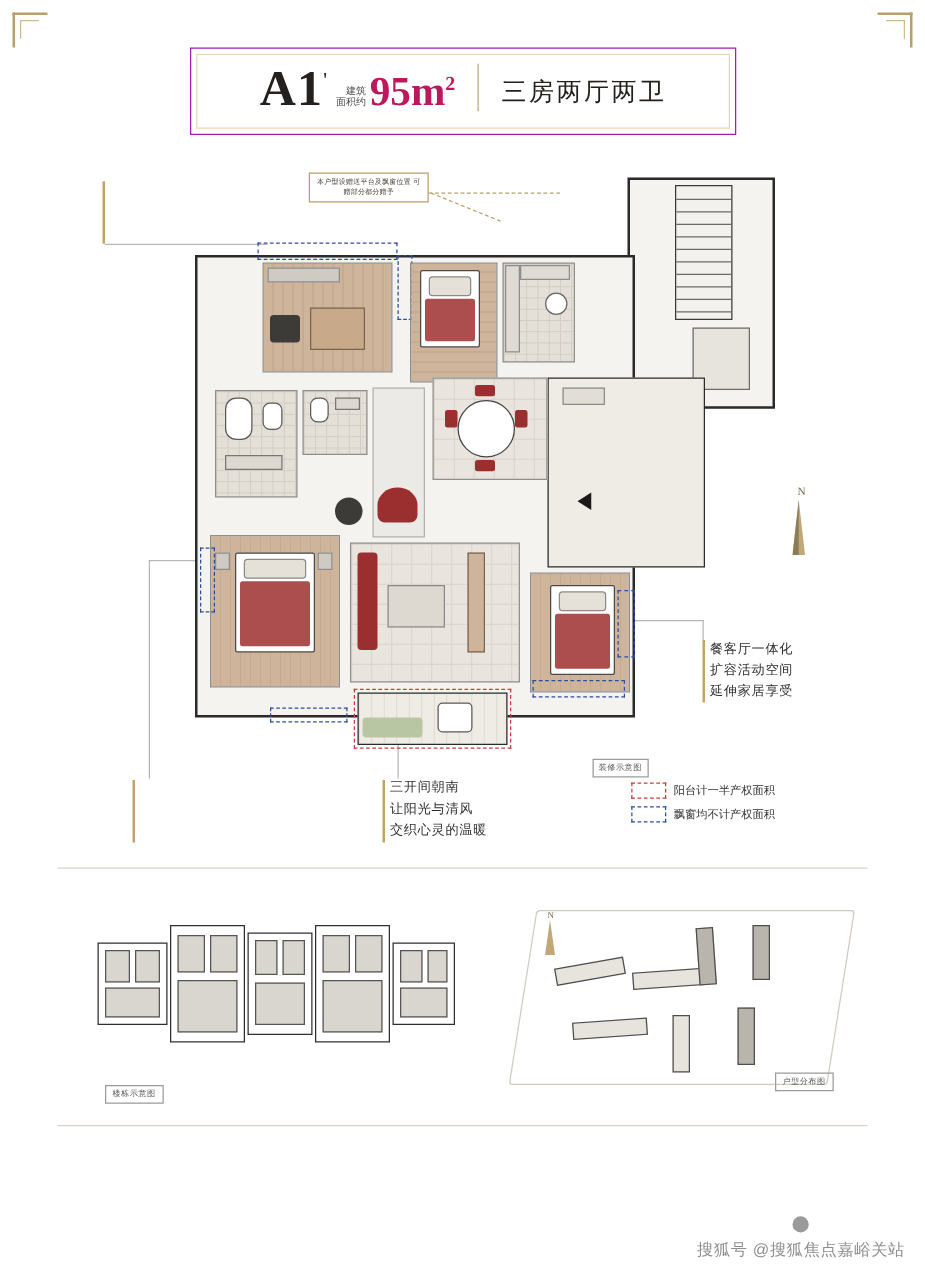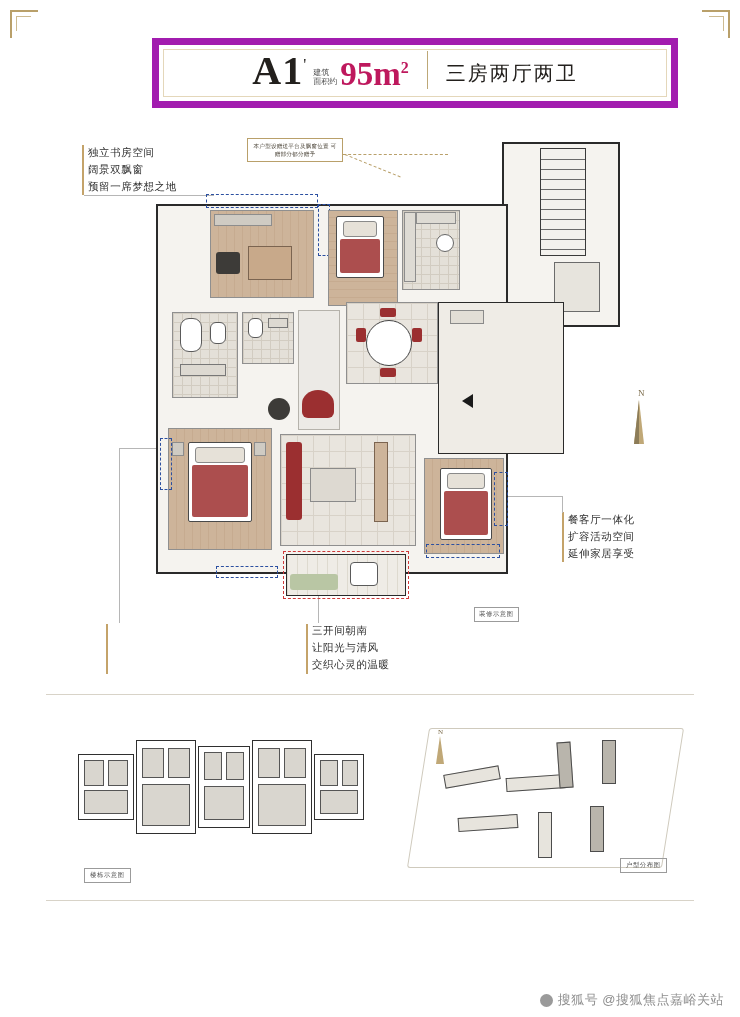--- a/index.html
+++ b/index.html
@@ -40,27 +40,28 @@
     border-width: 0;
   }
   .corner.tl::after { top: 4px; left: 4px; border-top-width: 1px; border-left-width: 1px; }
   .corner.tr::after { top: 4px; right: 4px; border-top-width: 1px; border-right-width: 1px; }
 
   
   .title-block {
     position: absolute;
     top: 38px;
     left: 152px;
-    width: 526px;
+    width: 437px;
     height: 70px;
-    border: 7px solid #a21caf;
+    border: 1px solid #a21caf;
     box-sizing: border-box;
     display: flex;
     align-items: center;
     justify-content: center;
+    text-align: right;
   }
   .title-block::before {
     content: "";
     position: absolute;
     left: 4px; top: 4px; right: 4px; bottom: 4px;
     border: 1px solid #e4d7ba;
     pointer-events: none;
   }
   .title-inner {
     display: flex;
@@ -470,20 +471,21 @@
   .watermark {
     position: absolute;
     right: 16px;
     bottom: 8px;
     font-size: 13px;
     color: #8e8e8e;
     letter-spacing: .5px;
     display: flex;
     align-items: center;
     gap: 5px;
+    flex-direction: column;
   }
   .wm-dot {
     width: 13px; height: 13px;
     border-radius: 50%;
     background: #9a9a9a;
     display: inline-block;
   }
 </style>
 </head>
 <body>
@@ -514,25 +516,20 @@
 
   <div class="plan-area">
 
     <div class="note-box">
       <span class="ln">本户型设赠送平台及飘窗位置</span>
       <span class="ln">可赠部分都分赠予</span>
     </div>
     <div class="dashlead" style="left:343px; top:34px; width:105px;"></div>
     <div class="dashlead" style="left:345px; top:34px; width:60px; transform:rotate(22deg); transform-origin:left top;"></div>
 
-    <div class="anno" style="left:88px; top:24px;">
-      <span class="ln">独立书房空间</span>
-      <span class="ln">阔景双飘窗</span>
-      <span class="ln">预留一席梦想之地</span>
-    </div>
     <div class="anno-bar" style="left:82px; top:25px; width:2px; height:50px;"></div>
     <div class="lead lead-h" style="left:84px; top:75px; width:130px;"></div>
 
     <div class="anno-bar" style="left:106px; top:504px; width:2px; height:50px;"></div>
     <div class="lead lead-v" style="left:119px; top:328px; height:175px;"></div>
     <div class="lead lead-h" style="left:119px; top:328px; width:55px;"></div>
 
     <div class="anno" style="left:312px; top:503px;font-family:Liberation Mono, monospace;">
       <span class="ln">三开间朝南</span>
       <span class="ln">让阳光与清风</span>
@@ -647,20 +644,30 @@
     </div>
 
     <div class="compass">
       <div class="n">N</div>
       <div class="needle"></div>
       <div class="needle2"></div>
     </div>
 
     <div class="plan-caption">装修示意图</div>
 
+    <div class="legend">
+      <div class="row">
+        <span class="sw red"></span>
+        <span>阳台计一半产权面积</span>
+      </div>
+      <div class="row">
+        <span class="sw blue"></span>
+        <span>飘窗均不计产权面积</span>
+      </div>
+    </div>
   </div>
 
   <div class="hr" style="top:694px;"></div>
   <div class="hr" style="top:900px;"></div>
 
   <div class="lower">
 
     <div class="key-plan">
       <div class="kp-unit" style="left:0px; top:14px; width:56px; height:66px;"></div>
       <div class="kp-fill" style="left:6px; top:20px; width:20px; height:26px;"></div>

